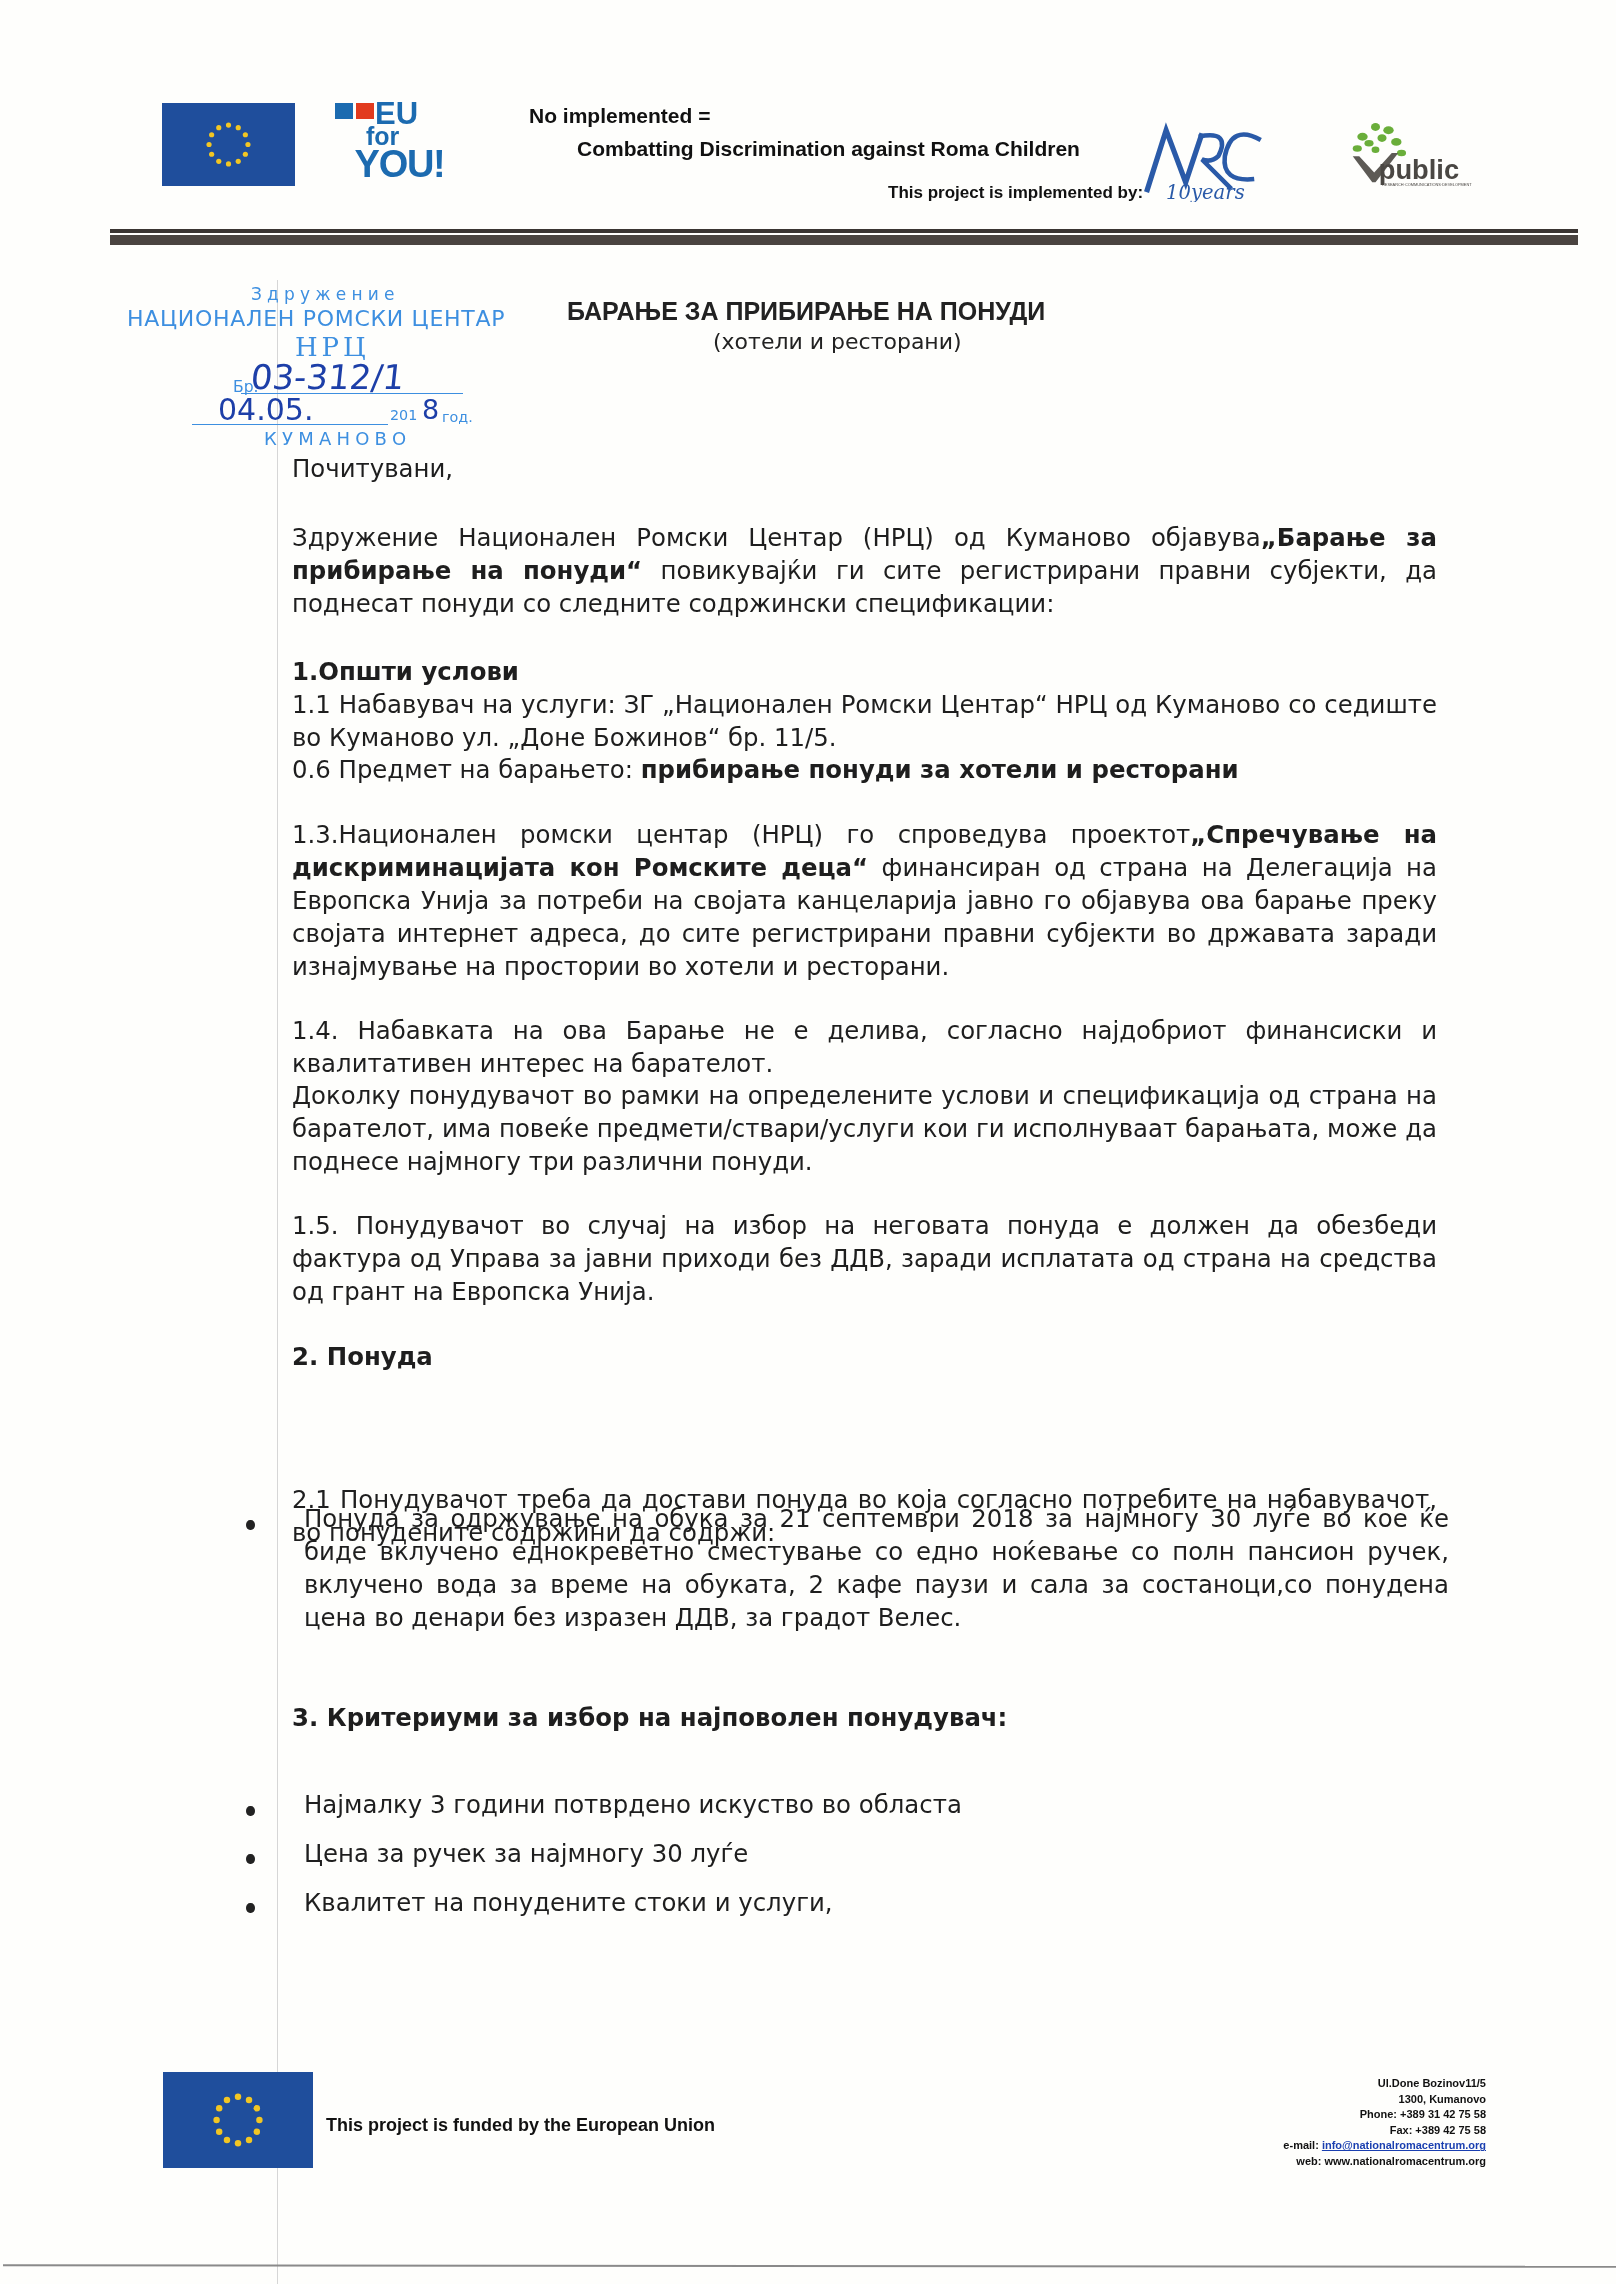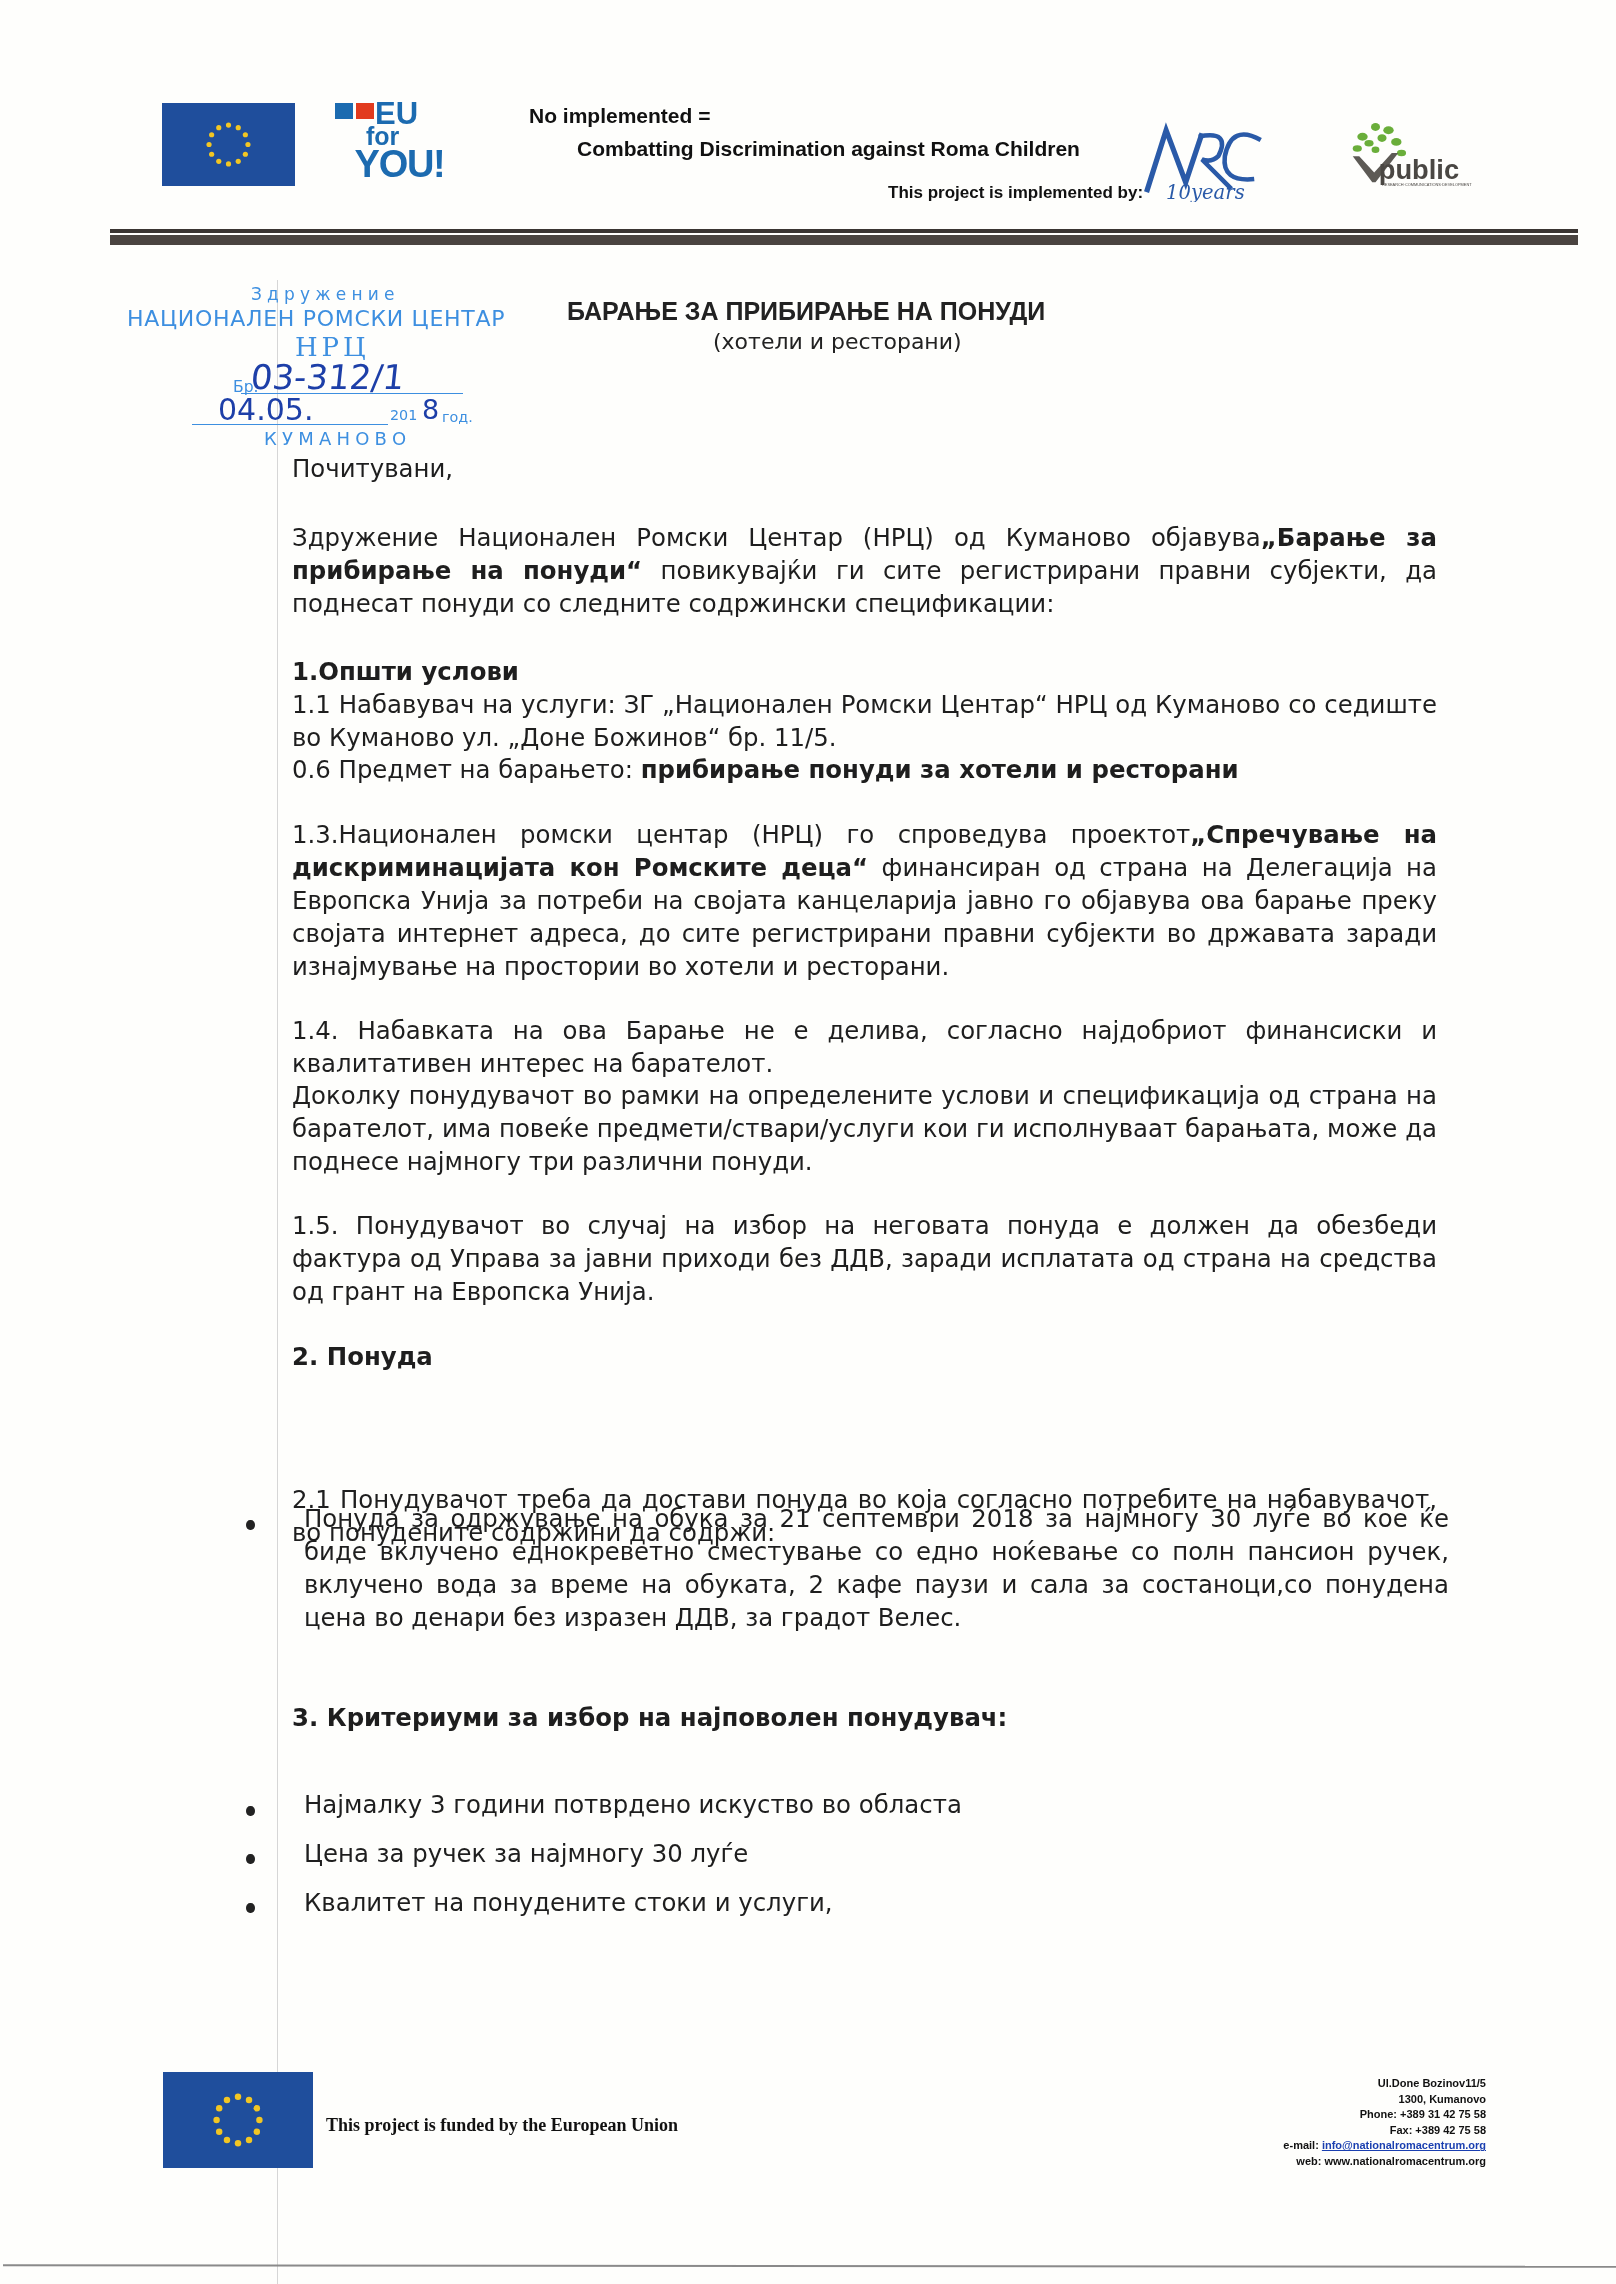--- a/index.html
+++ b/index.html
@@ -54,21 +54,21 @@
     
     .body-text { font-family: "DejaVu Sans", sans-serif; font-size: 24.4px; line-height: 33px; color: #1e1e1e; }
     .para { position: absolute; left: 292px; width: 1145px; text-align: justify; }
     .para b { font-weight: bold; }
     .greeting { left: 292px; top: 452px; }
     .h-sec { font-weight: bold; }
     .bullet-item { position: absolute; left: 304px; width: 1145px; text-align: justify; }
     .bullet-dot { position: absolute; left: 246px; width: 8.5px; height: 10.4px; border-radius: 50%; background: #222; }
 
     
-    .foot-funded { left: 326px; top: 2115px; font-family: Liberation Serif, serif; font-weight: bold; font-size: 18px; color: #111; white-space: nowrap; }
+    .foot-funded { left: 326px; top: 2115px; font-family: Liberation Sans, sans-serif; font-weight: bold; font-size: 18px; color: #111; white-space: nowrap; }
     .foot-contact { left: 1212px; top: 2076px; width: 274px; text-align: right; font-family: "Liberation Sans", sans-serif; font-weight: bold; font-size: 11px; line-height: 15.6px; color: #111; }
     .foot-contact a { color: #1a3fb0; text-decoration: underline; }
     .foot-rule { left: 3.3px; top: 2265px; width: 1613px; height: 2px; background: #8a8a8a; transform: rotate(0.06deg); }
   </style>
 </head>
 <body>
 
 <div class="scanline"></div>
 
 <div class="abs eu-flag" style="left:162px;top:103px;width:133px;height:83px;">

